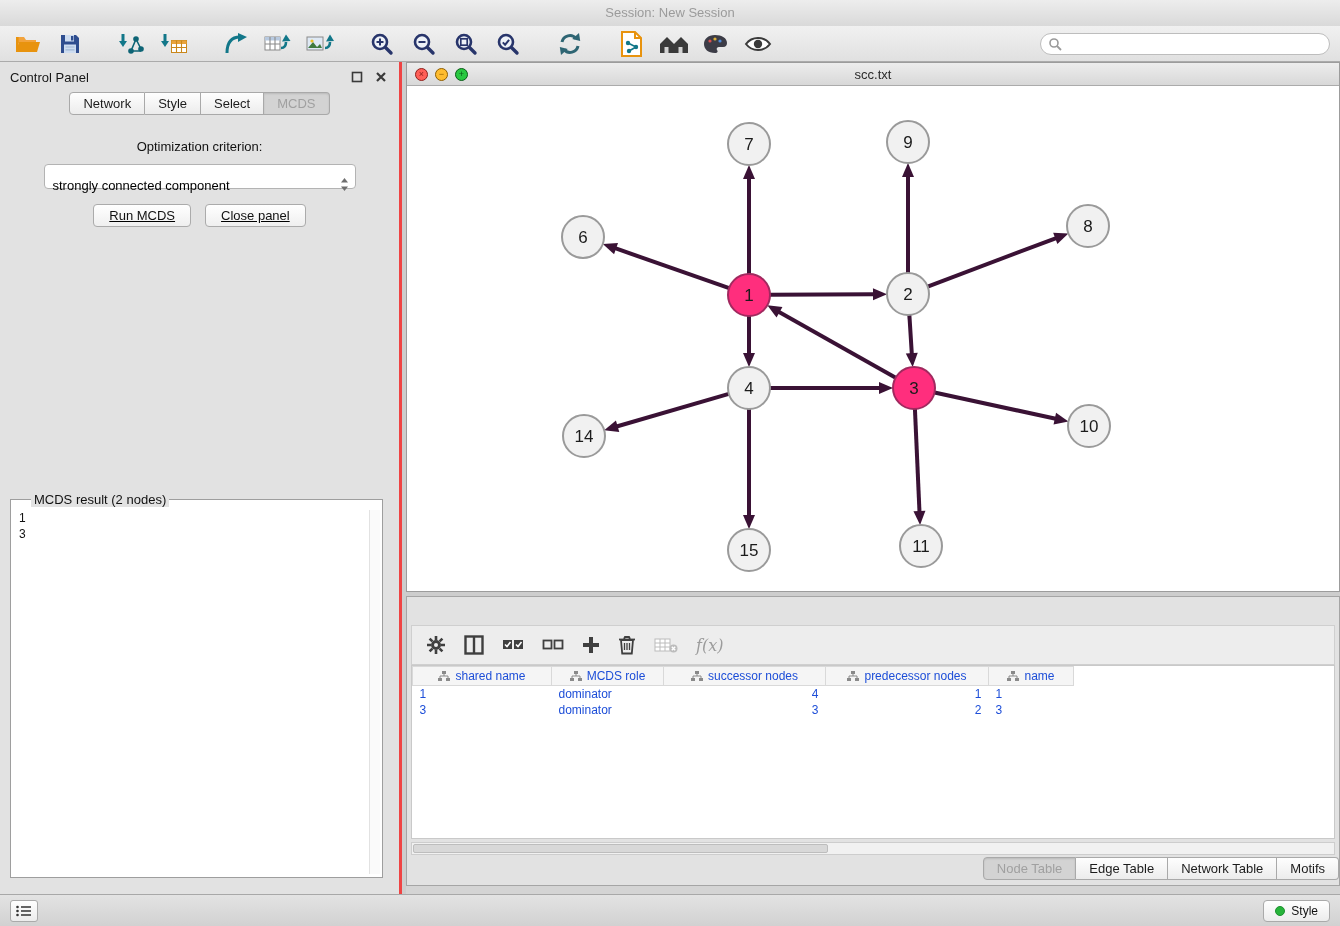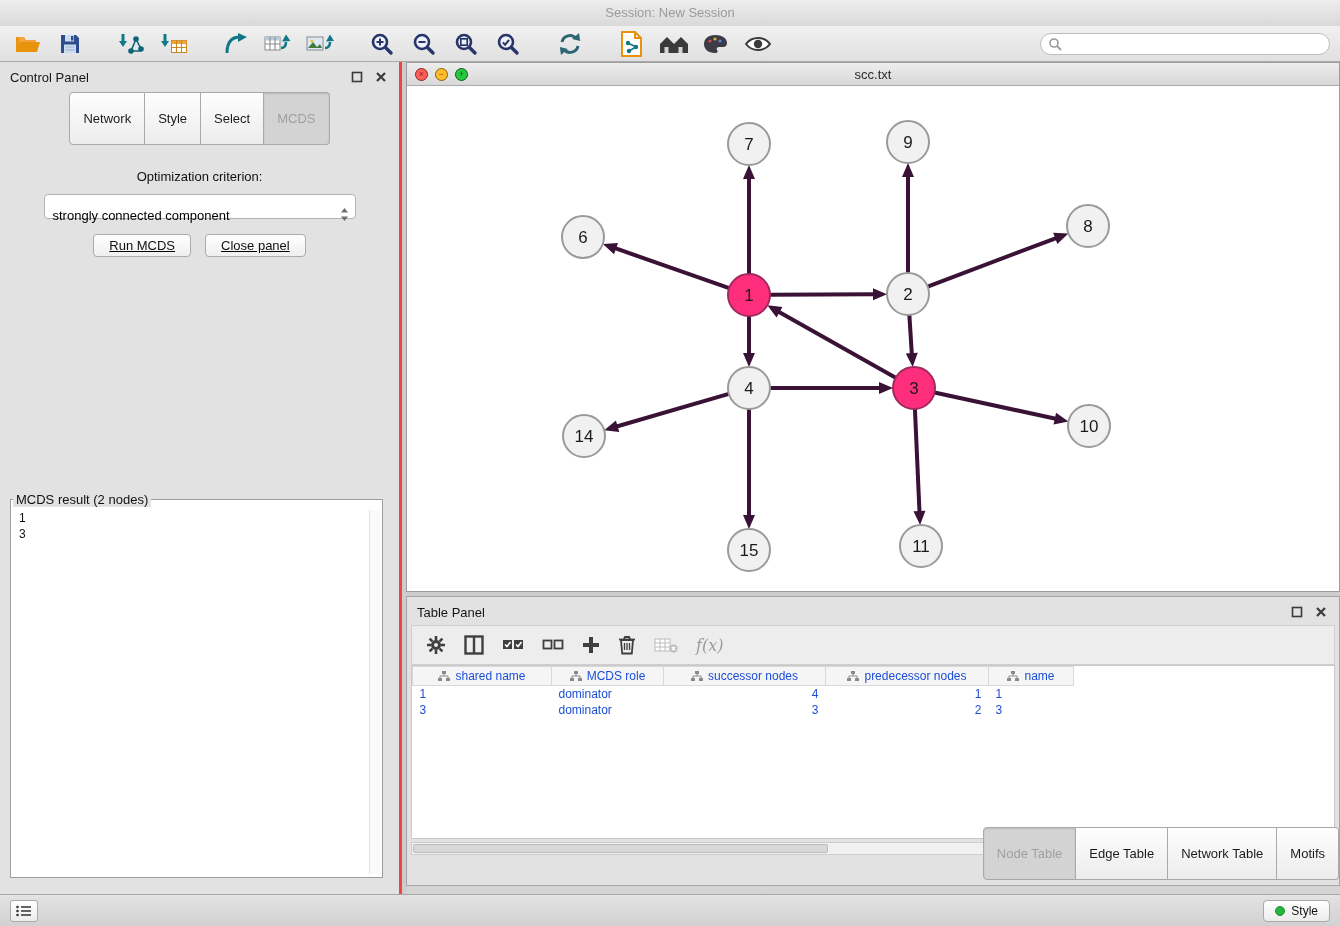--- a/index.html
+++ b/index.html
@@ -24,36 +24,36 @@
     background:#fff; padding:0 8px 0 26px; font-size:12px; outline:none; }
   .search-glyph { position:absolute; left:8px; top:4px; }
 
   
   .control-panel { position:absolute; left:0; top:62px; width:402px; height:832px;
     background:#e2e2e2; border-right:3px solid #ef4444; }
   .panel-head { height:30px; display:flex; align-items:center; padding:0 10px; font-size:13px; color:#161616; }
   .panel-head .spacer { flex:1; }
   .phbtn { background:none; border:none; padding:2px; margin-left:8px; cursor:pointer; display:flex; }
   .seg-tabs { display:flex; justify-content:center; }
-  .tab { font-size:13px; padding:18px 13px; background:linear-gradient(#fefefe,#ececec);
+  .tab { font-size:13px; padding:3px 13px; background:linear-gradient(#fefefe,#ececec);
     border:1px solid #a9a9a9; border-left:none; color:#1c1c1c; cursor:pointer; white-space:nowrap; }
   .tab:first-child { border-left:1px solid #a9a9a9; border-radius:4px 0 0 4px; }
   .tab:last-child { border-radius:0 4px 4px 0; }
   .tab.selected { background:#d3d3d3; color:#a0a0a0; box-shadow:inset 0 1px 2px rgba(0,0,0,.12); }
   .opt-label { text-align:center; margin-top:24px; font-size:13px; color:#111; }
   .dropdown { margin:10px auto 0; width:312px; height:25px; background:#fff;
     border:1px solid #b3b3b3; border-radius:4px; display:flex; align-items:center;
     padding:18px 6px 0 8px; font-size:13px; cursor:pointer; }
   .dropdown .dd-label { flex:1; }
   .btn-row { display:flex; justify-content:center; gap:14px; margin-top:15px;text-decoration:underline; }
   .btn { font-size:13px; padding:3px 15px; background:linear-gradient(#ffffff,#efefef);
     border:1px solid #ababab; border-radius:4px; cursor:pointer; color:#111; }
   fieldset.result-box { position:absolute; left:10px; right:16px; top:430px; bottom:16px;
     border:1px solid #9e9e9e; background:#fff; }
-  fieldset.result-box legend { font-size:13px; color:#111; background:#e2e2e2; padding:0 3px; margin-left:2px; }
+  fieldset.result-box legend { font-size:13px; color:#111; background:#e2e2e2; padding:0 3px; margin-left:20px; }
   .result-content { padding:3px 8px; font-size:12px; color:#111; line-height:16px; }
   .result-scrolltrack { position:absolute; right:2px; top:3px; bottom:3px; width:11px;
     background:#fafafa; border-left:1px solid #e2e2e2; }
 
   
   .v-splitter { position:absolute; left:402px; top:62px; width:4px; height:832px; background:#cdcdcd; cursor:col-resize; }
   .h-splitter { position:absolute; left:406px; top:592px; right:0; height:4px; background:#cdcdcd; cursor:row-resize; }
 
   
   .net-window { position:absolute; left:406px; top:62px; width:934px; height:530px;
@@ -382,34 +382,20 @@
           </g>
           <g>
             <circle cx="514" cy="460" r="21" fill="#f1f1f1" stroke="#9a9a9a" stroke-width="2"></circle>
             <text x="514" y="466" text-anchor="middle" font-size="17" fill="#1b1b1b" font-family="&quot;Liberation Sans&quot;, sans-serif">11</text>
           </g>
         </svg>
     </div>
   </div>
 
   <div class="table-panel">
-    <div class="panel-head">
-      <span>Table Panel</span>
-      <span class="spacer"></span>
-      <button class="phbtn">
-        <svg width="12" height="12" viewBox="0 0 12 12">
-            <rect x="1.5" y="1.5" width="9" height="9" fill="none" stroke="#3a3a3a" stroke-width="1.6"></rect>
-          </svg>
-      </button>
-      <button class="phbtn">
-        <svg width="12" height="12" viewBox="0 0 12 12">
-            <path d="M2 2 L10 10 M10 2 L2 10" stroke="#3a3a3a" stroke-width="2.2"></path>
-          </svg>
-      </button>
-    </div>
 
     <div class="tp-toolbar">
       <button class="tpbtn">
         <svg width="20" height="20" viewBox="0 0 20 20">
             <g stroke="#3f3f3f" stroke-width="2.6">
               <path d="M10 1v4M10 15v4M1 10h4M15 10h4M3.6 3.6l2.8 2.8M13.6 13.6l2.8 2.8M16.4 3.6l-2.8 2.8M6.4 13.6l-2.8 2.8"></path>
             </g>
             <circle cx="10" cy="10" r="5" fill="#3f3f3f"></circle>
             <circle cx="10" cy="10" r="2" fill="#ededed"></circle>
           </svg>

